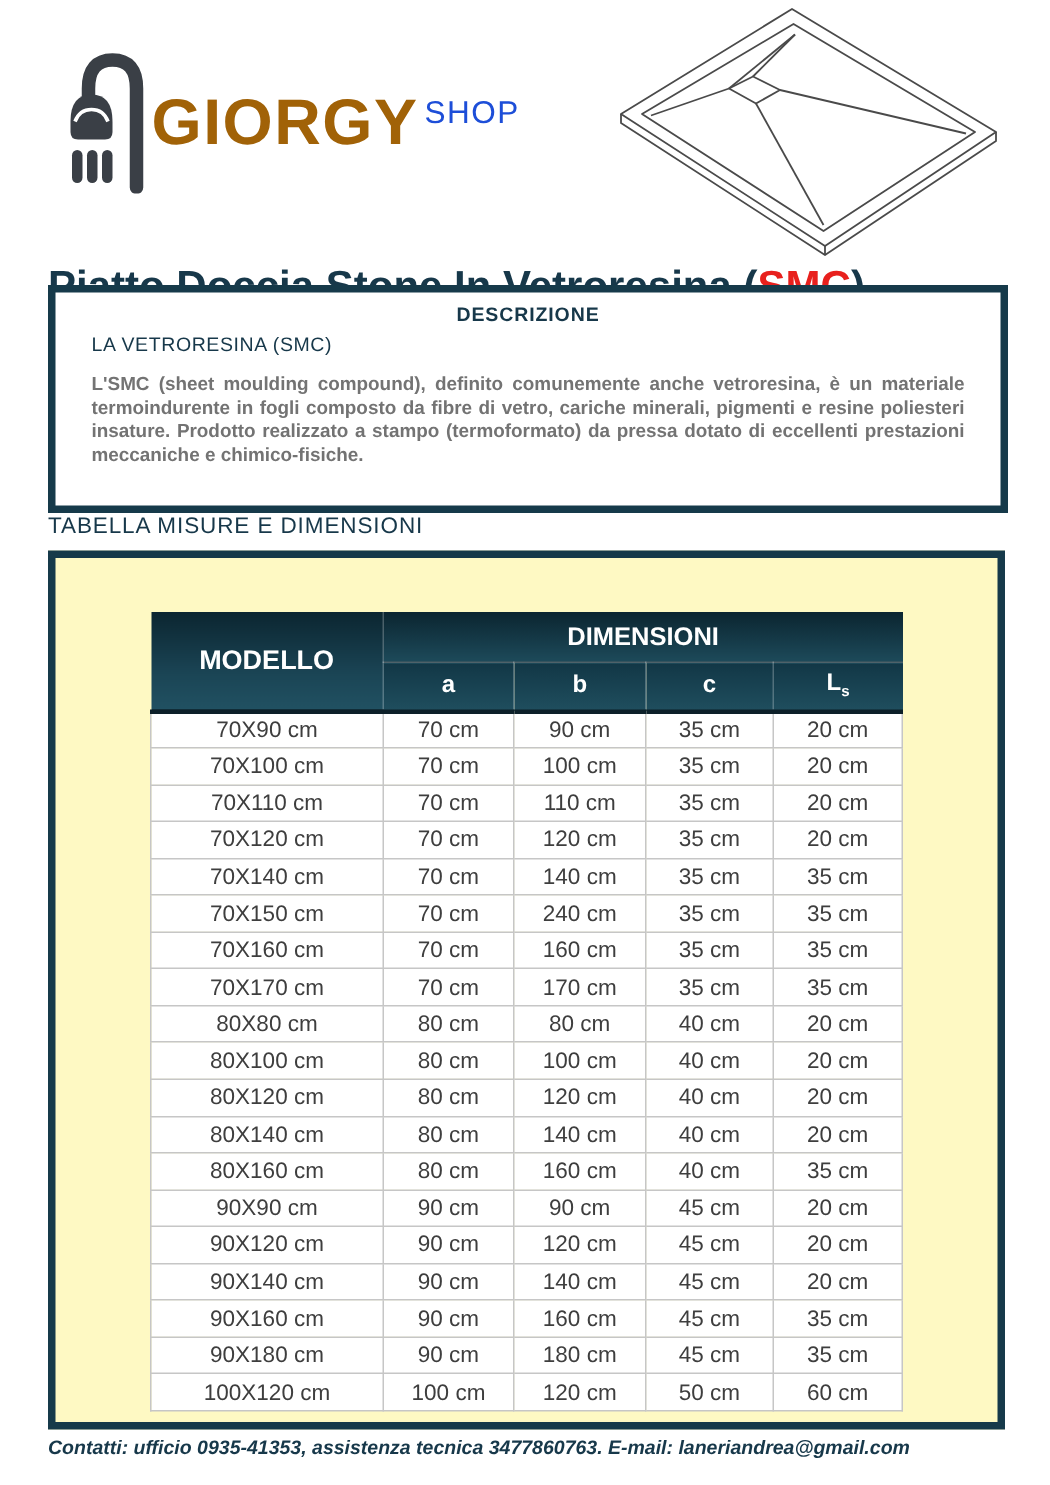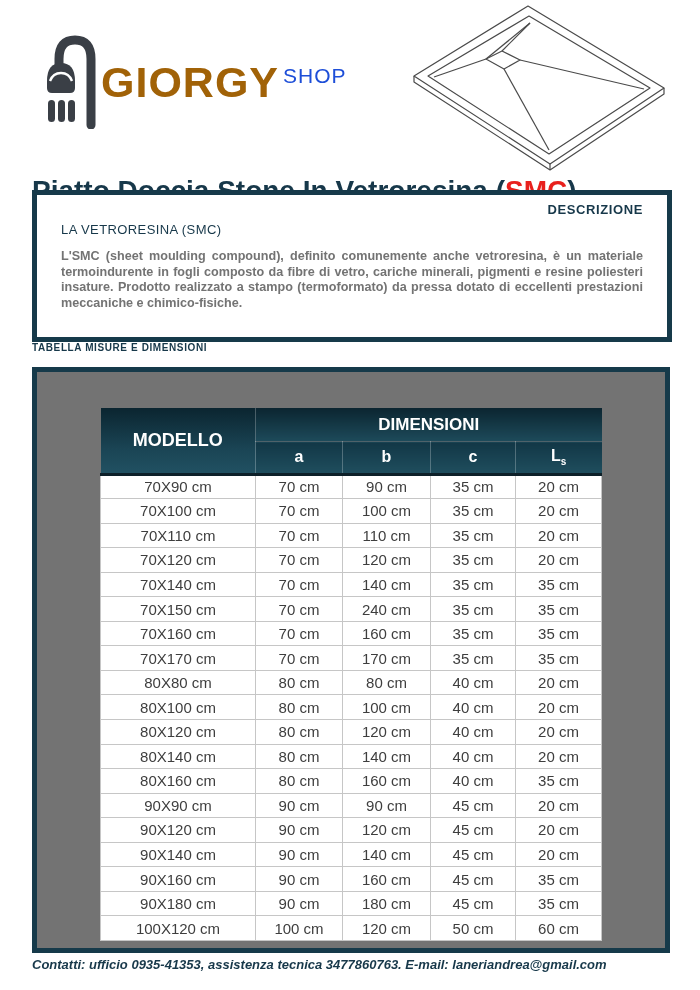--- a/index.html
+++ b/index.html
@@ -37,44 +37,44 @@
   
   .desc-box {
     position: absolute; left: 32px; top: 190px;
     width: 640px; height: 152px;
     border: 5px solid #163a4a;
     background: #ffffff;
     padding: 7px 24px 0 24px;
     overflow: hidden;
   }
   .desc-title {
-    text-align: right; font-size: 13px; font-weight: 700;
+    text-align: center; font-size: 13px; font-weight: 700;
     letter-spacing: 0.6px; color: #17384a;
   }
   .desc-heading {
     margin-top: 5px; font-size: 13px; font-weight: 400;
     letter-spacing: 0.4px; color: #17384a;
   }
   .desc-body {
     margin-top: 12px; font-size: 12.6px; font-weight: 600;
     line-height: 15.6px; color: #737373;
   }
   .desc-body .just { text-align: justify; }
 
   
   .section-label {
     position: absolute; left: 32px; top: 342px;
-    font-size: 10px; font-weight: 700; letter-spacing: 0.6px;
+    font-size: 15px; font-weight: 400; letter-spacing: 0.6px;
     color: #17384a;
   }
   .table-box {
     position: absolute; left: 32px; top: 367px;
     width: 638px; height: 586px;
     border: 5px solid #163a4a;
-    background: #737373;
+    background: #fef9c3;
   }
   table.dim-table {
     position: absolute; left: 63px; top: 36px;
     width: 501px;
     border-collapse: collapse;
     table-layout: fixed;
   }
   .dim-table col.c-model { width: 155px; }
   .dim-table col.c-a { width: 87px; }
   .dim-table col.c-b { width: 88px; }

